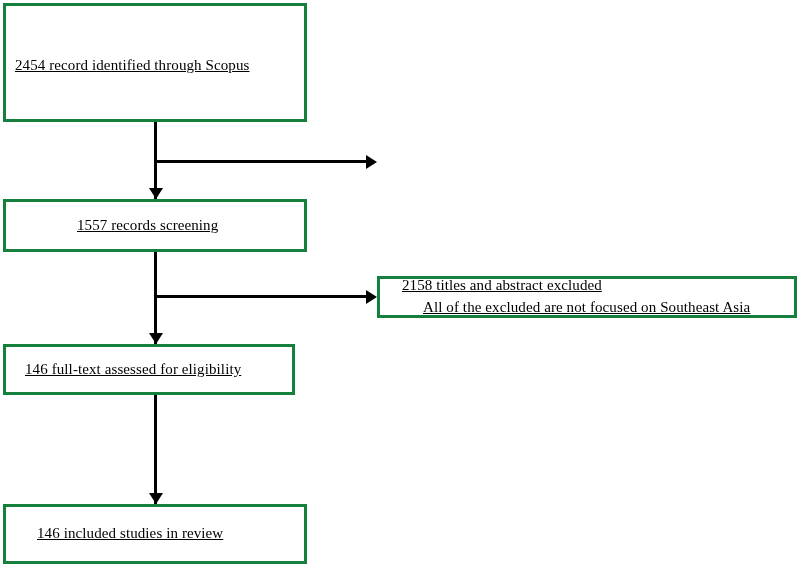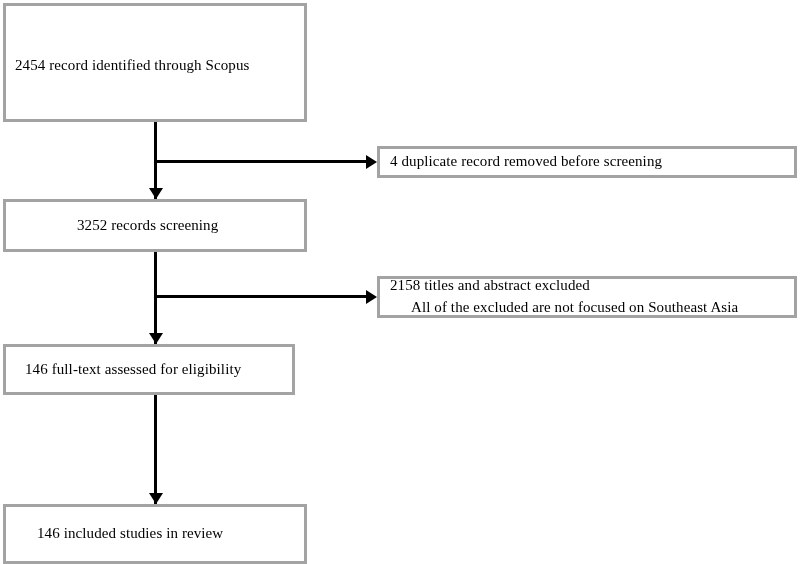--- a/index.html
+++ b/index.html
@@ -16,25 +16,26 @@
     background: #ffffff;
     font-family: "Liberation Serif", "DejaVu Serif", serif;
     color: #000000;
     overflow: hidden;
   }
 
   
   .node {
     position: absolute;
     box-sizing: border-box;
-    border: 3px solid #a3a3a3;
+    border: 3px solid #15803d;
     background: #ffffff;
     display: flex;
     align-items: center;
     justify-content: flex-start;
+    text-decoration: underline;
   }
 
   .node .node-text {
     font-size: 15px;
     line-height: 1.45;
     white-space: pre;
     letter-spacing: 0.1px;
   }
 
   
@@ -65,21 +66,21 @@
   
   #node-duplicates {
     left: 377px; top: 146px; width: 420px; height: 32px;
   }
   #node-duplicates .node-text { padding-left: 10px; }
 
   #node-excluded {
     left: 377px; top: 276px; width: 420px; height: 42px;
     align-items: center;
   }
-  #node-excluded .node-text { padding-left: 10px; }
+  #node-excluded .node-text { padding-left: 10px; margin-left: 12px; }
 
   .indent-line { display: block; padding-left: 21px; }
 
   
   .vline {
     position: absolute;
     width: 3px;
     background: #000000;
   }
   .hline {
@@ -128,26 +129,23 @@
   <div class="node" id="node-identified">
     <span class="node-text">2454 record identified through Scopus</span>
   </div>
 
   <div class="vline" id="trunk-1"></div>
   <div class="arrow-down" id="arrowhead-to-screening"></div>
 
   <div class="hline" id="branch-1"></div>
   <div class="arrow-right" id="arrowhead-to-duplicates"></div>
 
-  <div class="node" id="node-duplicates">
-    <span class="node-text">4 duplicate record removed before screening</span>
-  </div>
 
   <div class="node" id="node-screening">
-    <span class="node-text">3252 records screening</span>
+    <span class="node-text">1557 records screening</span>
   </div>
 
   <div class="vline" id="trunk-2"></div>
   <div class="arrow-down" id="arrowhead-to-fulltext"></div>
 
   <div class="hline" id="branch-2"></div>
   <div class="arrow-right" id="arrowhead-to-excluded"></div>
 
   <div class="node" id="node-excluded">
     <span class="node-text"><span>2158 titles and abstract excluded</span><span class="indent-line">All of the excluded are not focused on Southeast Asia</span></span>

